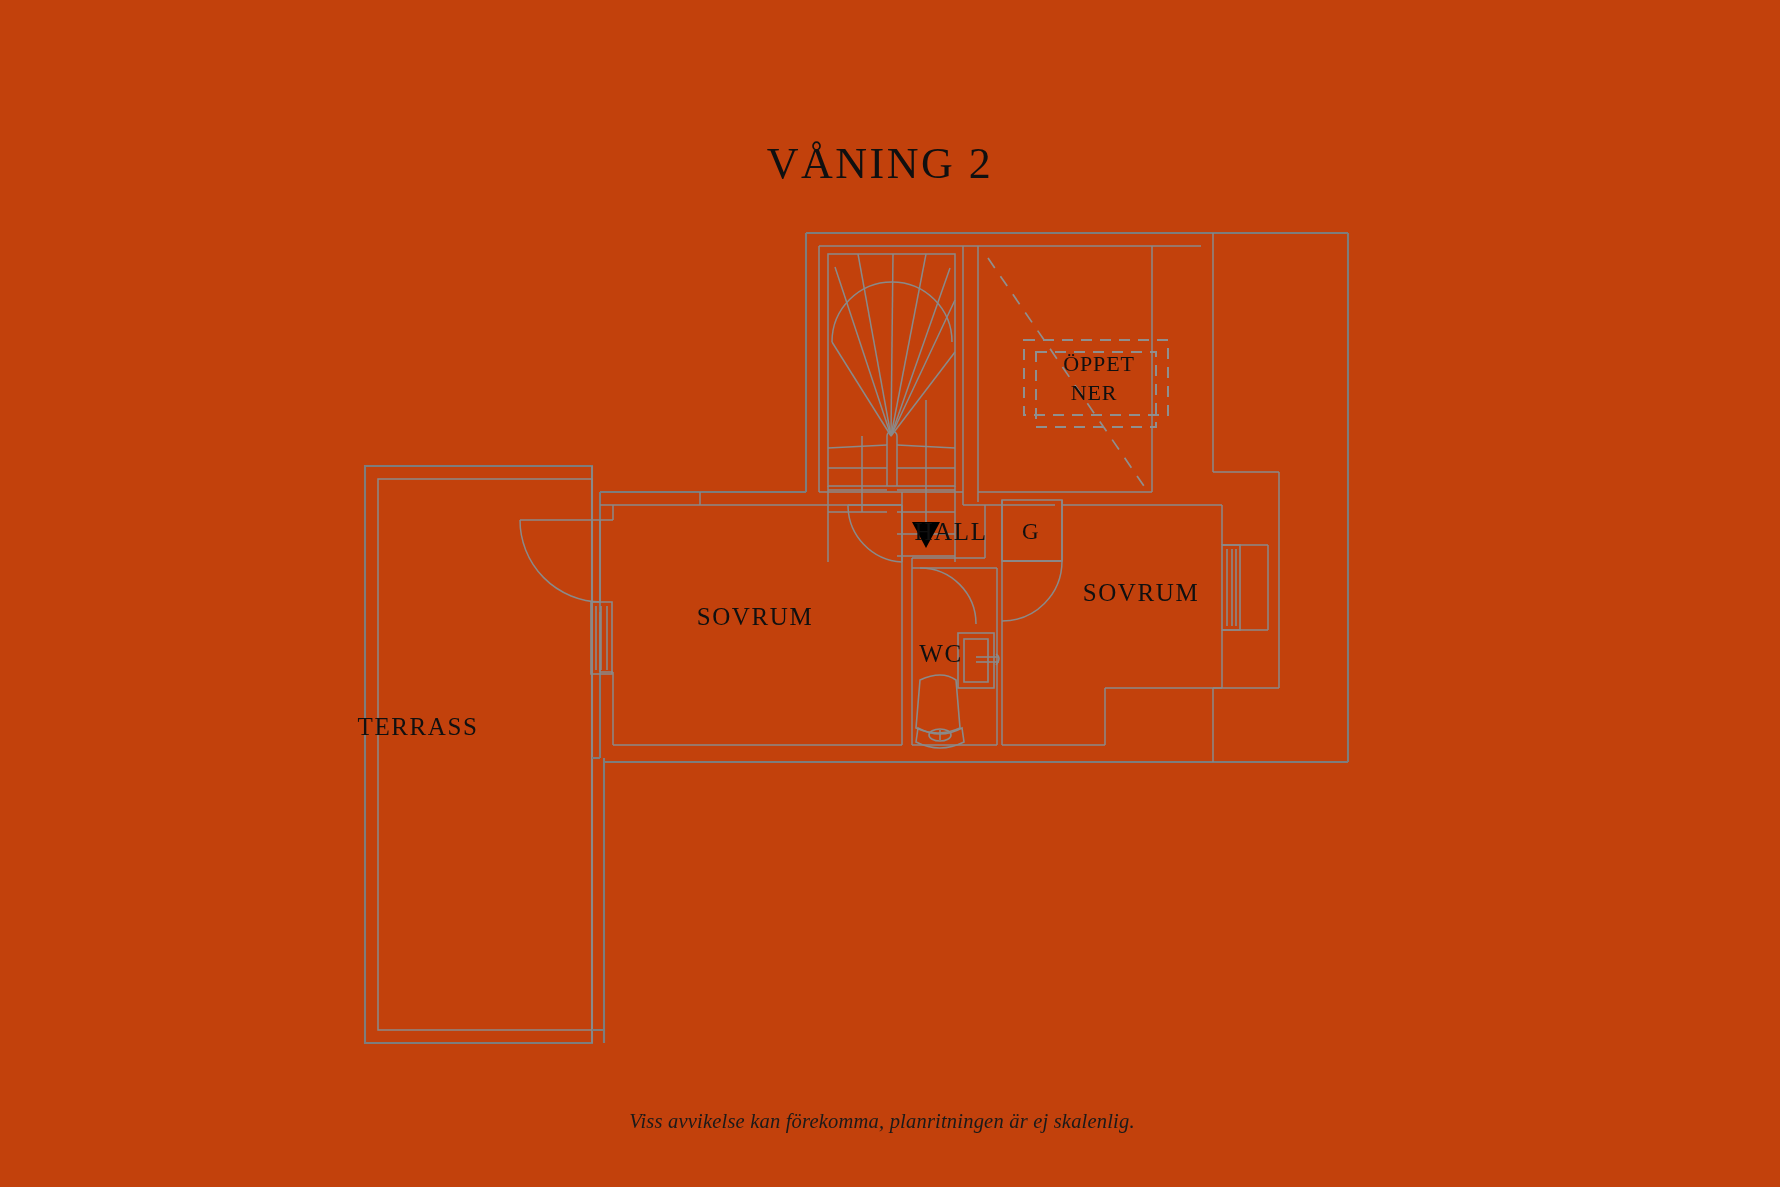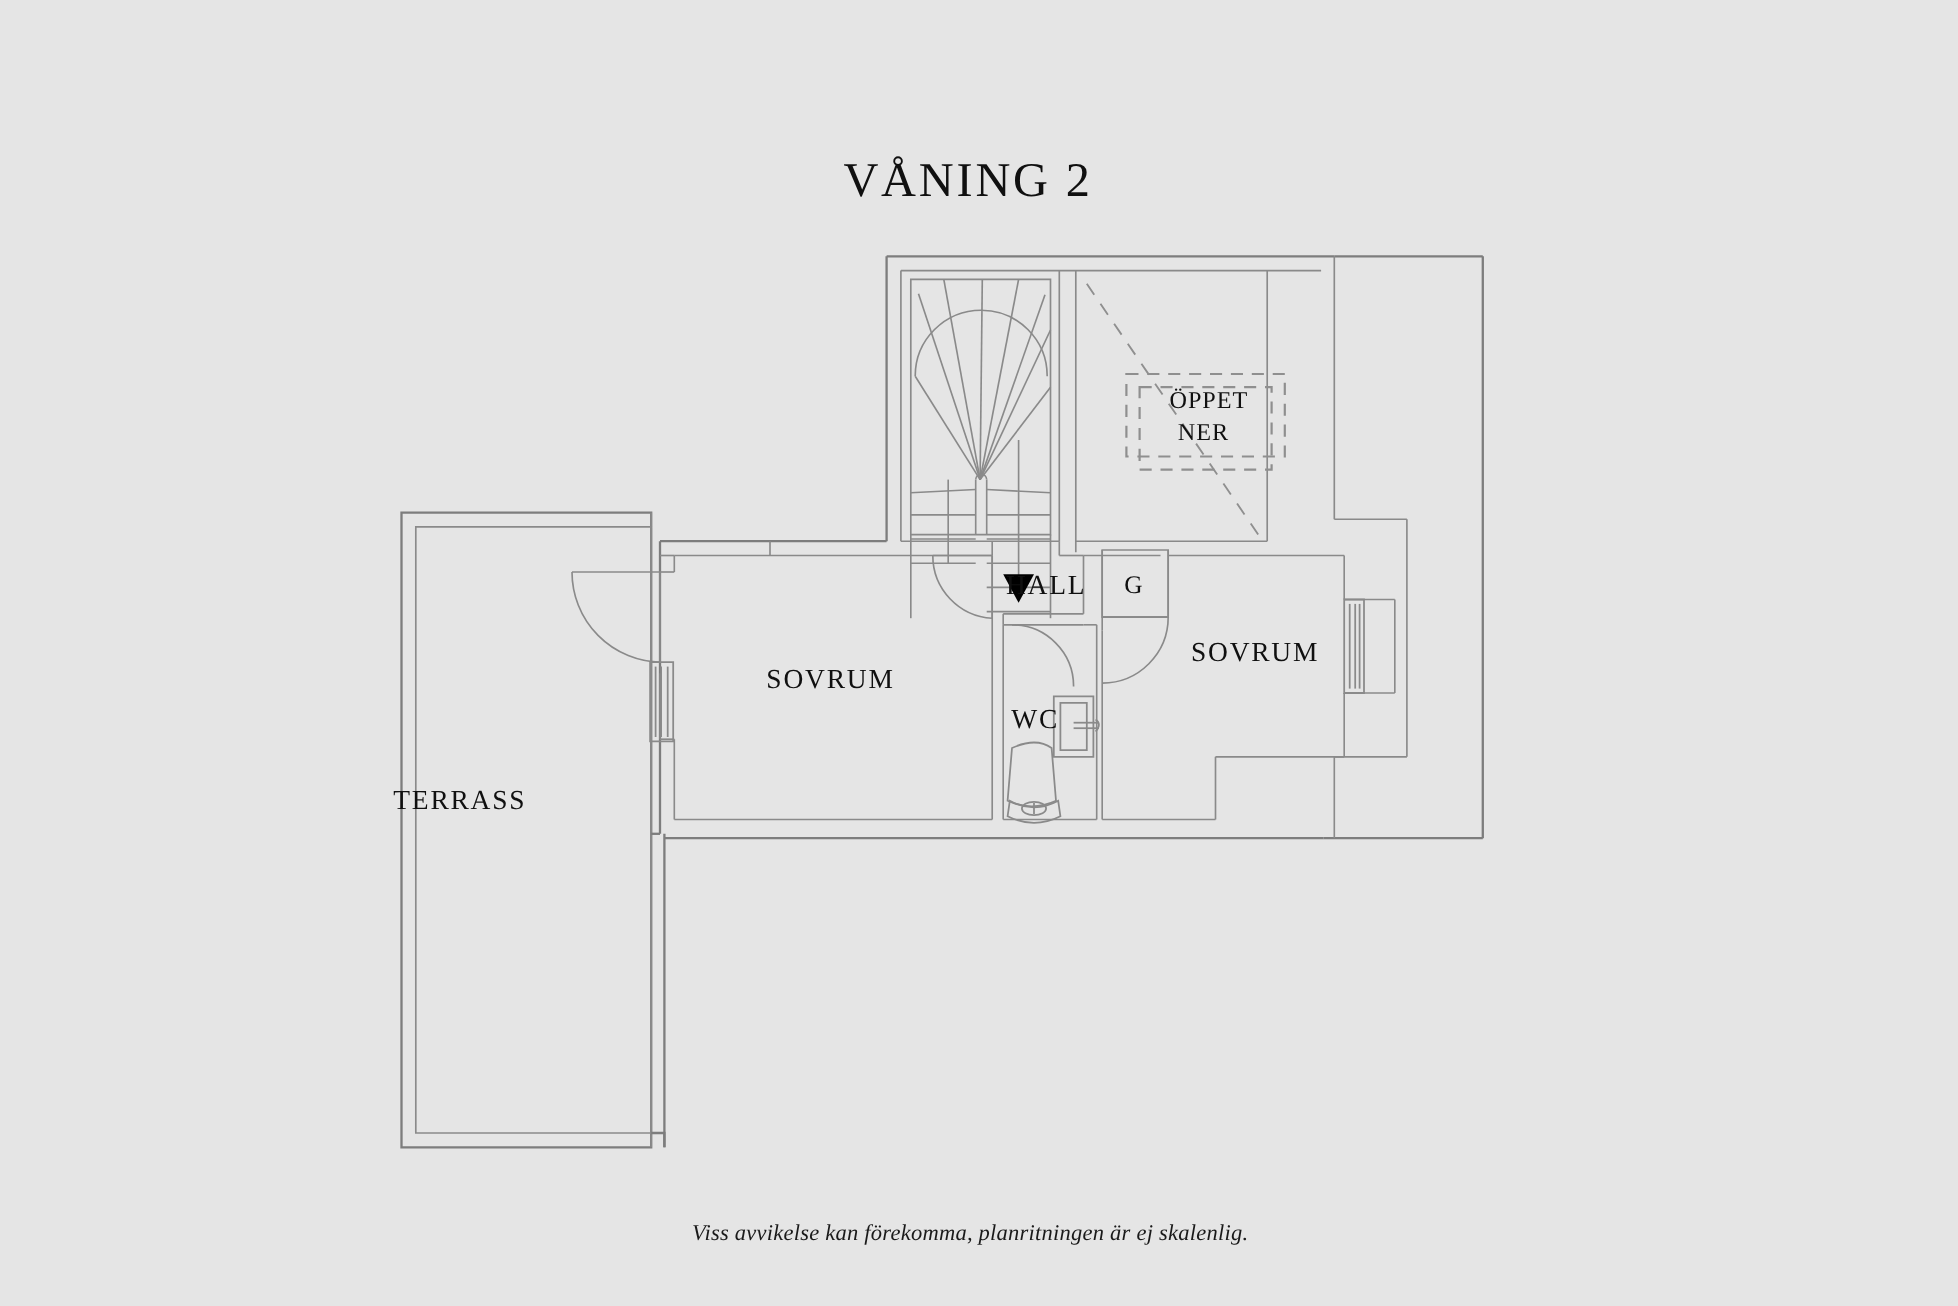--- a/index.html
+++ b/index.html
@@ -12,21 +12,21 @@
     width: 1780px;
     height: 1187px;
     overflow: hidden;
     font-family: "Liberation Serif", "DejaVu Serif", serif;
     color: #111111;
   }
   #plan-root {
     position: relative;
     width: 1780px;
     height: 1187px;
-    background: #e5e5e5;
+    background: #c2410c;
   }
   #floorplan-title {
     position: absolute;
     left: 0;
     top: 138px;
     width: 1780px;
     text-align: center;
     font-family: "Liberation Serif", "DejaVu Serif", serif;
     font-size: 44px;
     letter-spacing: 2.5px;

